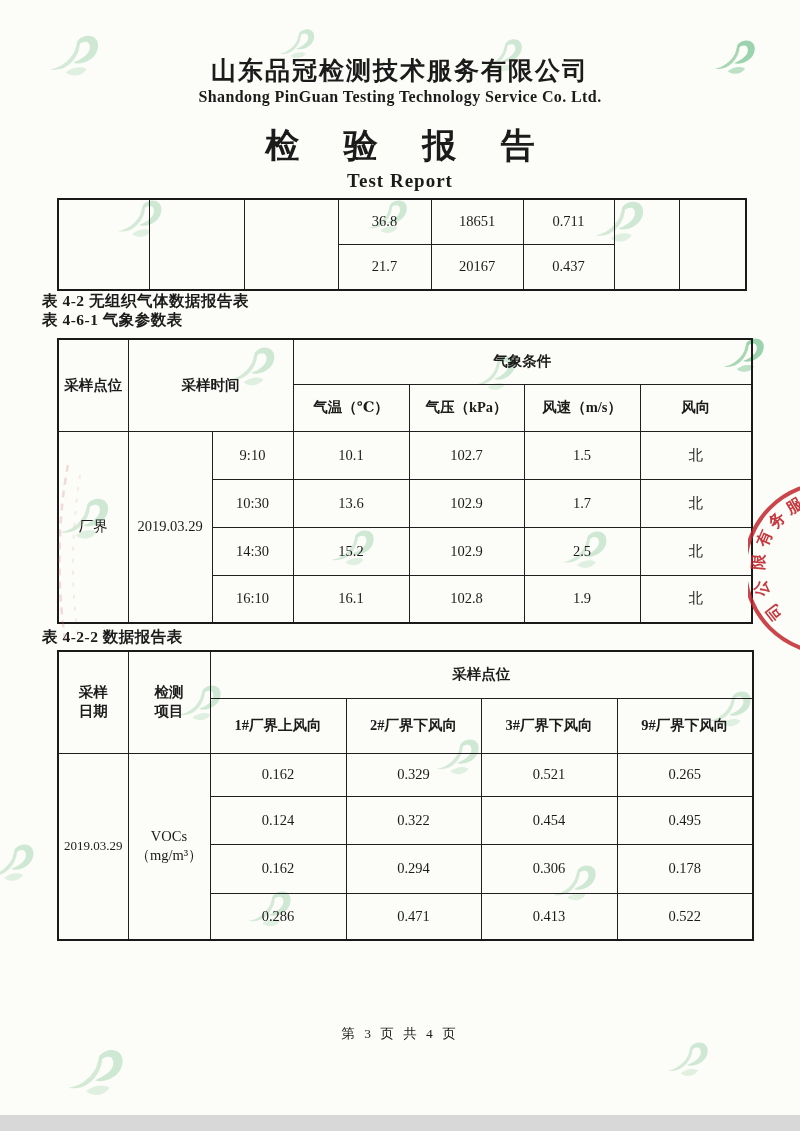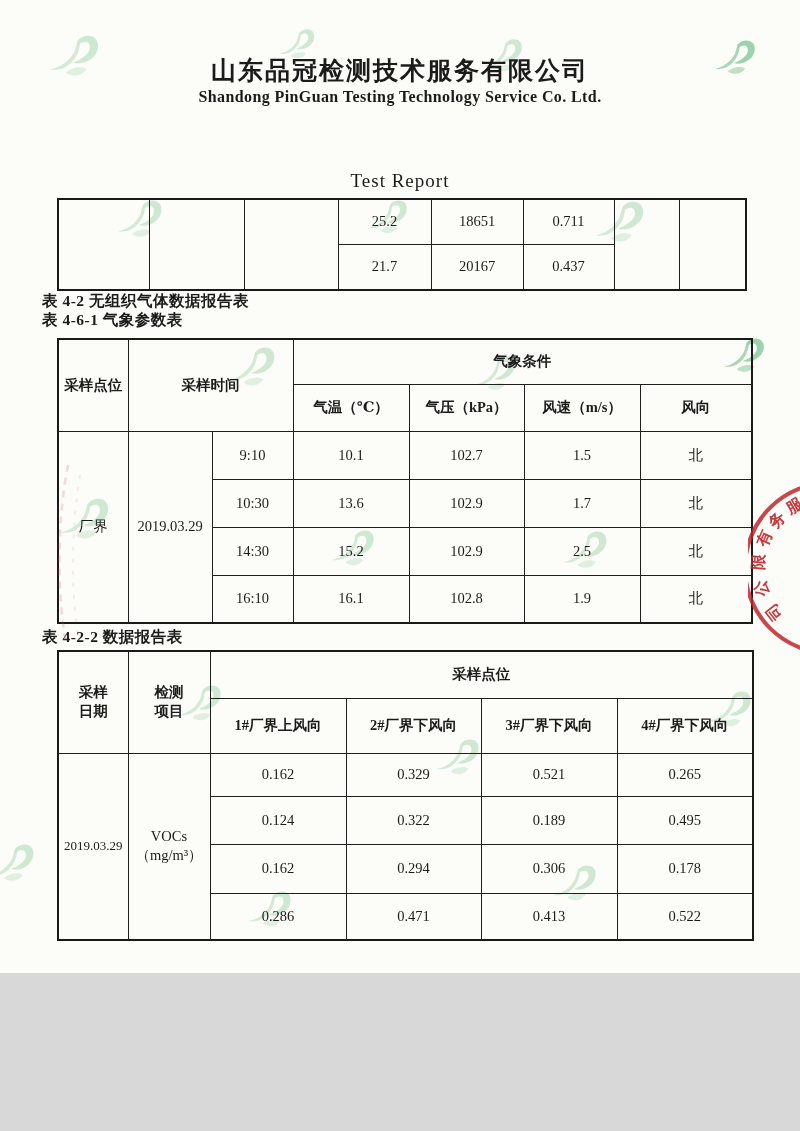--- a/index.html
+++ b/index.html
@@ -1,29 +1,29 @@
 <!DOCTYPE html>
 <html><head>
 <meta charset="utf-8">
 <style>
   html,body { margin:0; padding:0; background:#d8d8d8; }
   .page {
-    position:relative; width:800px; height:973px; margin:0 auto;
+    position:relative; width:800px; height:1115px; margin:0 auto;
     background:#fcfcf8; overflow:hidden;
     font-family:"Liberation Serif","DejaVu Serif",serif;
     color:#1b1b1b;
   }
   .abs { position:absolute; }
   .ctr { left:0; right:0; text-align:center; }
 
   
   .company-cn { top:54px; font-size:25px; font-weight:bold; letter-spacing:2px; }
   .company-en { top:88px; font-size:16px; font-weight:bold; letter-spacing:0.4px; }
   .title-cn   { top:123px; font-size:34px; font-weight:bold; letter-spacing:18px; padding-left:18px; }
-  .title-en   { top:170px; font-size:19px; font-weight:normal; letter-spacing:1px; }
+  .title-en   { top:170px; font-size:19px; font-weight:bold; letter-spacing:1px; }
 
   
   .sec-label { left:42px; font-size:15.5px; font-weight:bold; letter-spacing:0.5px; }
   .lab1 { top:291px; }
   .lab2 { top:310px; }
   .lab3 { top:627px; }
 
   
   table { border-collapse:collapse; table-layout:fixed; background:transparent; position:absolute; }
   td { border:1.6px solid #1f1f1f; text-align:center; vertical-align:middle;
@@ -130,39 +130,40 @@
       <use href="#pg-logo"></use>
     </svg>
   <svg class="wm pale" style="left:665px;top:1041px;width:46px;height:46px" viewBox="0 0 100 100">
       <use href="#pg-logo"></use>
     </svg>
 
   <div class="content-layer">
 
     <div class="abs ctr company-cn">山东品冠检测技术服务有限公司</div>
     <div class="abs ctr company-en">Shandong PinGuan Testing Technology Service Co. Ltd.</div>
+    <div class="abs ctr title-cn">检 验 报 告</div>
     <div class="abs ctr title-en">Test Report</div>
 
     <table class="t-top bordered">
       <colgroup>
         <col style="width:91px">
           <col style="width:95px">
           <col style="width:94px">
         <col style="width:93px">
           <col style="width:92px">
           <col style="width:91px">
         <col style="width:65px">
           <col style="width:67px">
       </colgroup>
       <tbody>
           <tr class="h45">
         <td rowspan="2"></td>
         <td rowspan="2"></td>
         <td rowspan="2"></td>
-        <td>25.2</td>
+        <td>36.8</td>
         <td>18651</td>
         <td>0.711</td>
         <td rowspan="2"></td>
         <td rowspan="2"></td>
       </tr>
       <tr class="h46">
         <td>21.7</td>
         <td>20167</td>
         <td>0.437</td>
       </tr>
@@ -243,35 +244,35 @@
         <td rowspan="2" class="hd pre">采样
 日期</td>
         <td rowspan="2" class="hd pre">检测
 项目</td>
         <td colspan="4" class="hd">采样点位</td>
       </tr>
       <tr class="h55">
         <td class="hd">1#厂界上风向</td>
         <td class="hd">2#厂界下风向</td>
         <td class="hd">3#厂界下风向</td>
-        <td class="hd">4#厂界下风向</td>
+        <td class="hd">9#厂界下风向</td>
       </tr>
       <tr class="h43">
         <td rowspan="4" class="small">2019.03.29</td>
         <td rowspan="4" class="pre">VOCs
 （mg/m³）</td>
         <td>0.162</td>
         <td>0.329</td>
         <td>0.521</td>
         <td>0.265</td>
       </tr>
       <tr class="h48">
         <td>0.124</td>
         <td>0.322</td>
-        <td>0.189</td>
+        <td>0.454</td>
         <td>0.495</td>
       </tr>
       <tr class="h49">
         <td>0.162</td>
         <td>0.294</td>
         <td>0.306</td>
         <td>0.178</td>
       </tr>
       <tr class="h47">
         <td>0.286</td>

